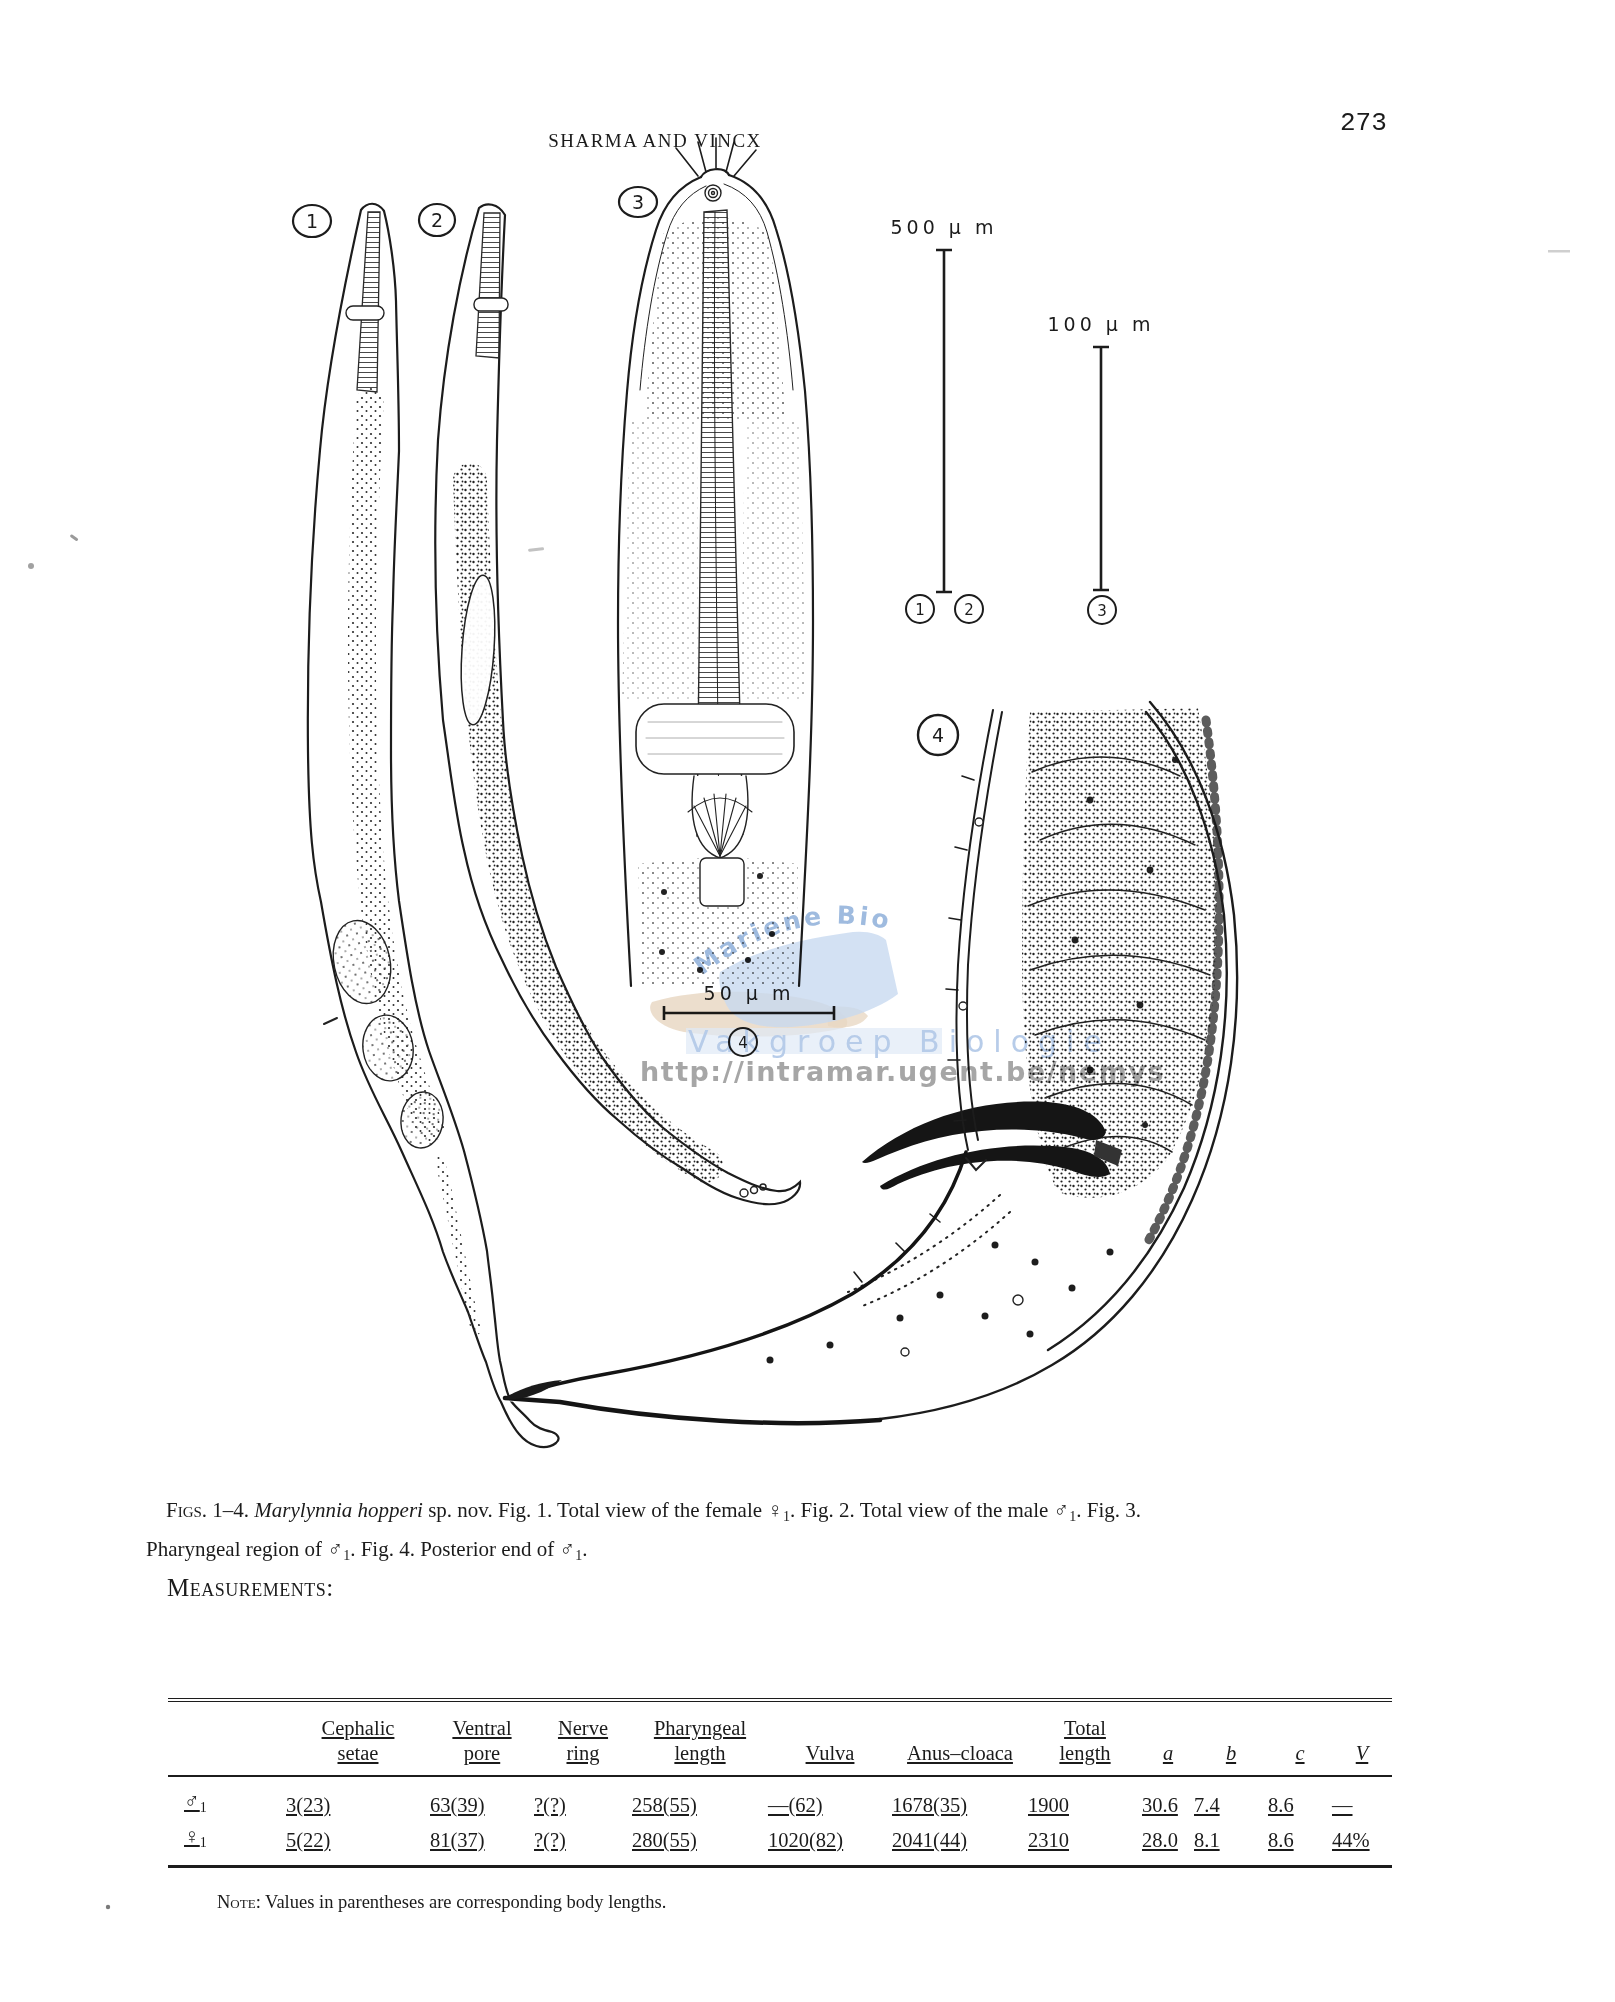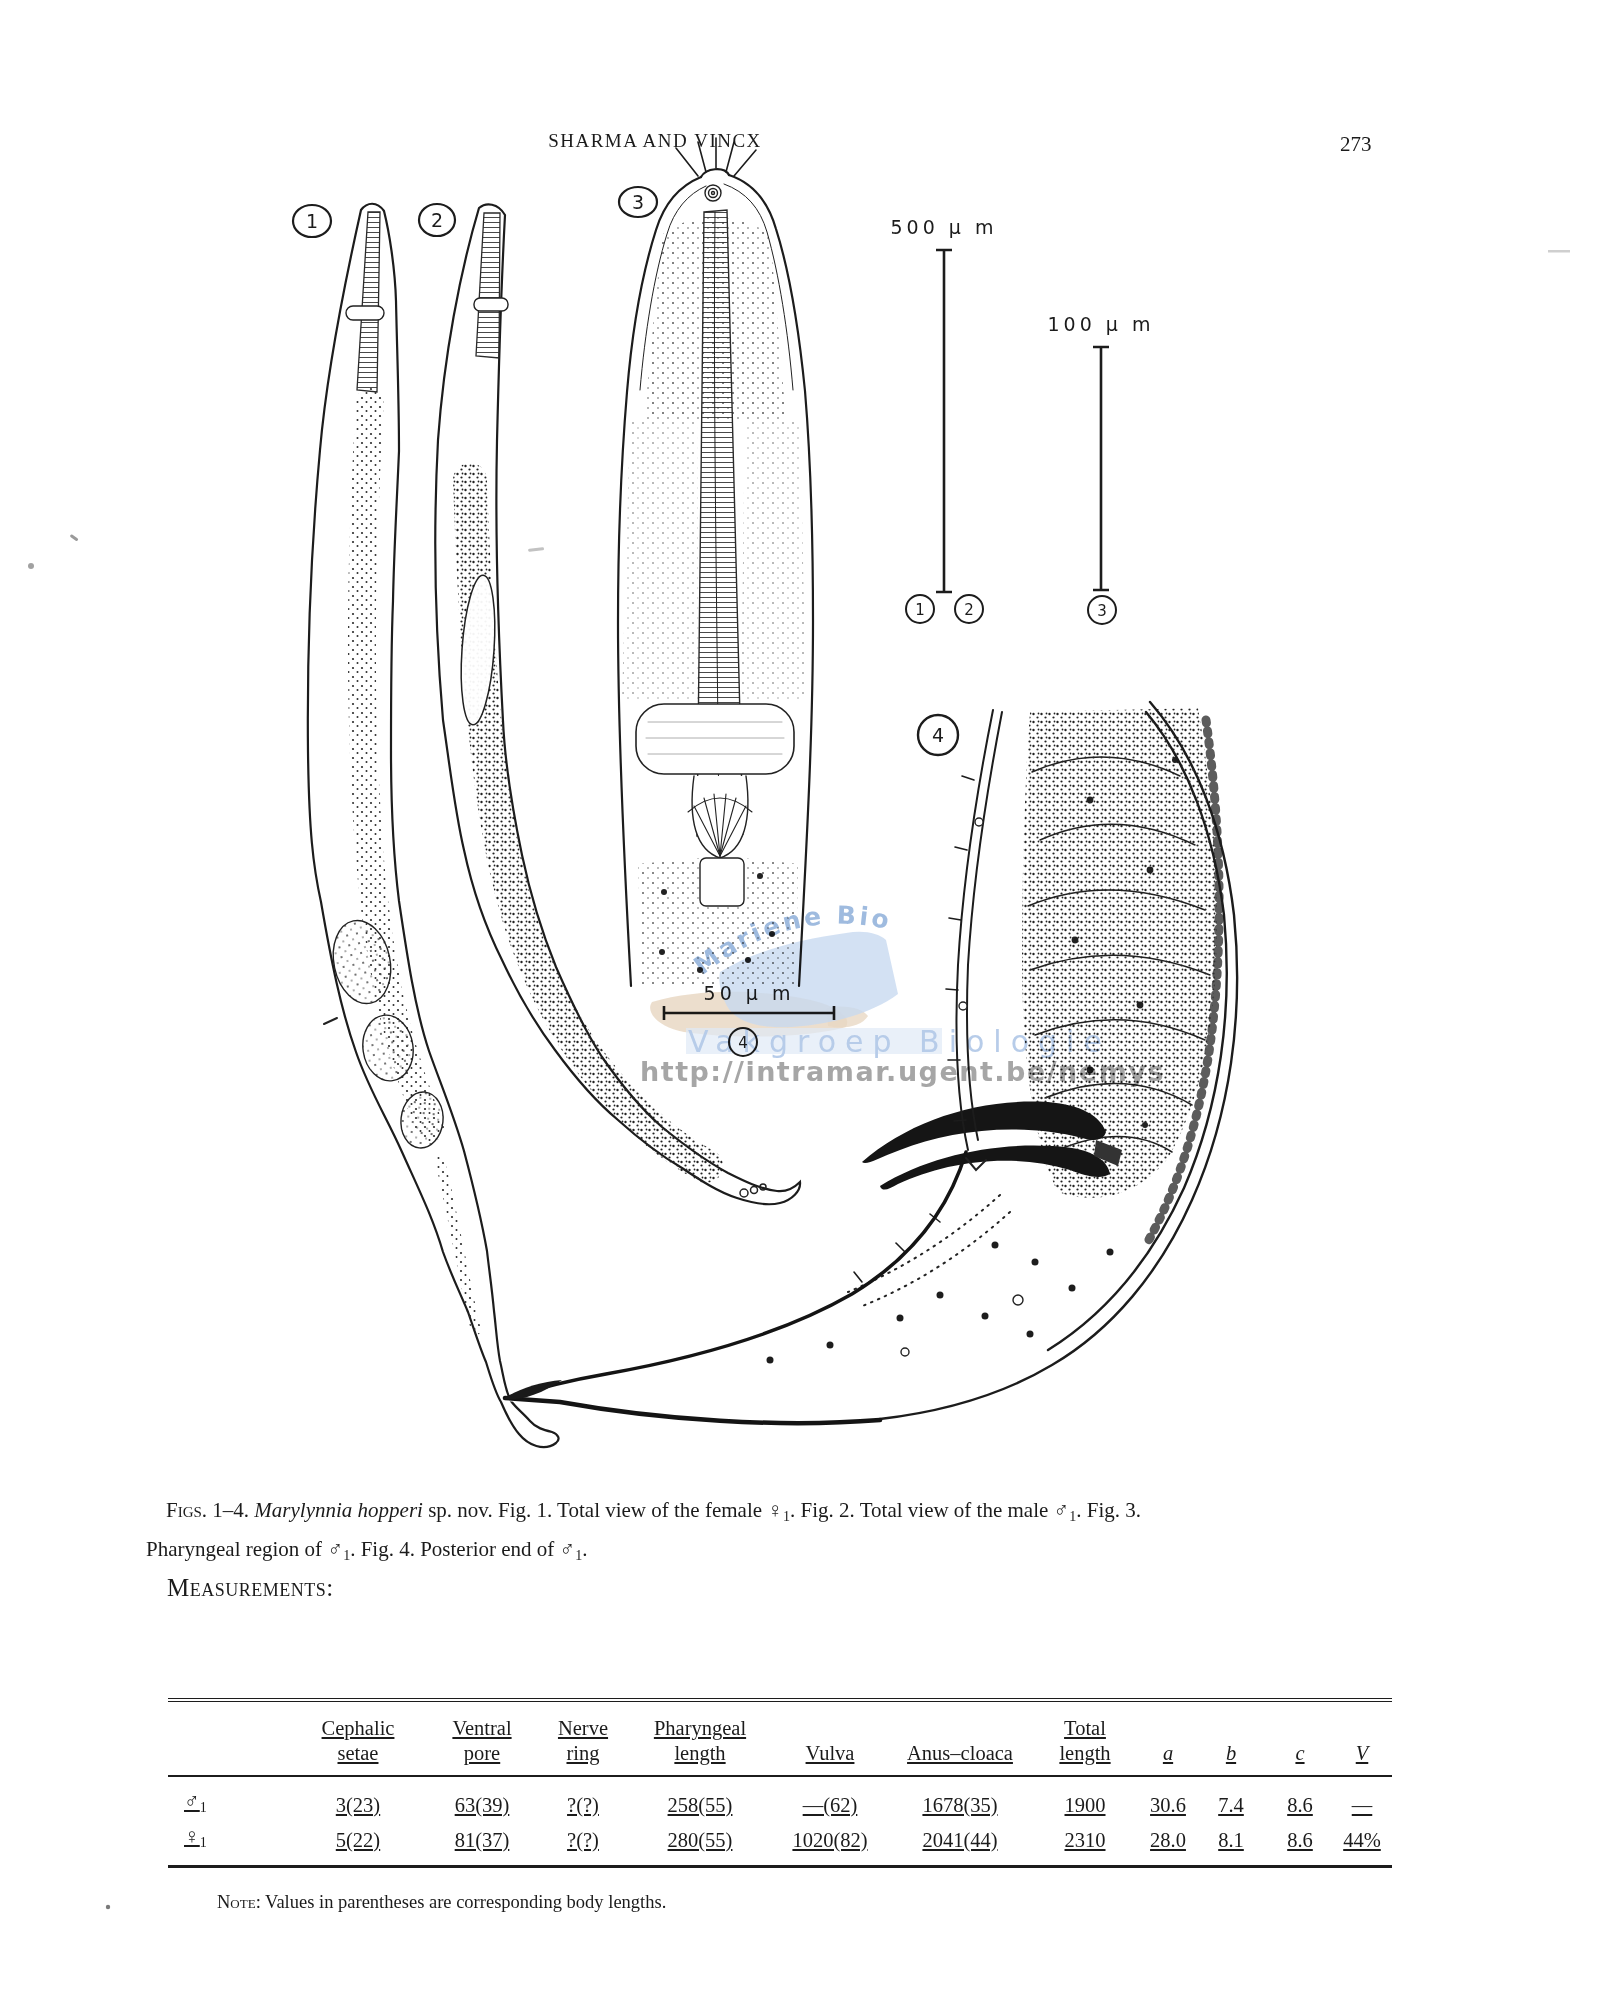--- a/index.html
+++ b/index.html
@@ -1,32 +1,32 @@
 <!DOCTYPE html>
 <html><head>
 <meta charset="utf-8">
 <style>
   html,body{margin:0;padding:0;background:#e9e9e9;}
   #page{position:relative;width:1615px;height:2002px;background:#ffffff;overflow:hidden;
         font-family:"Liberation Serif","DejaVu Serif",serif;color:#1b1b1b;}
   .abs{position:absolute;}
   #running-head{left:0;top:130;width:1310px;text-align:center;font-size:19px;letter-spacing:1.5px;}
-  #page-number{left:1340px;top:132px;font-size:21px;}
+  #page-number{left:1340px;top:108px;font-size:26px;font-family:Liberation Mono, monospace;}
   #plate-svg{left:0;top:0;width:1615px;height:2002px;}
   #caption{left:146px;top:1494px;width:1310px;font-size:21px;line-height:33px;text-indent:20px;}
   #caption i{font-style:italic;margin-top:8px;}
   .smallcaps{font-variant:small-caps;}
   #measure-head{left:167px;top:1574px;font-size:25px;letter-spacing:.5px;}
   #mtable-wrap{left:168px;top:1698px;width:1224px;border-top:4px double #1c1c1c;padding-top:14px;text-decoration:underline;}
   table{width:1224px;border-collapse:collapse;table-layout:fixed;font-size:20.5px;}
   thead th{font-weight:normal;vertical-align:bottom;text-align:center;padding:0 0 9px 0;}
   thead tr{border-bottom:2.5px solid #1c1c1c;}
   th .h1,th .h2{display:block;line-height:25px;}
   th.it .h2{font-style:italic;}
-  tbody td{text-align:center;padding:0;line-height:28px;}
+  tbody td{text-align:left;padding:0;line-height:28px;}
   tbody tr.r1 td{padding-top:10px;}
   tbody tr.r2 td{padding-bottom:8px;}
   tbody{border-bottom:3px solid #1c1c1c;}
   td.rowlab{text-align:left;padding-left:16px;font-size:21px;}
   sub{font-size:14px;vertical-align:-4px;}
   #note-line{left:200px;top:1892px;font-size:18.5px;margin-left:17px;}
   .c0{width:118px}.c1{width:144px}.c2{width:104px}.c3{width:98px}.c4{width:136px}.c5{width:124px}
   .c6{width:136px}.c7{width:114px}.c8{width:52px}.c9{width:74px}.c10{width:64px}.c11{width:60px}
   .wmfont{font-family:"DejaVu Sans",sans-serif;}
 </style>

